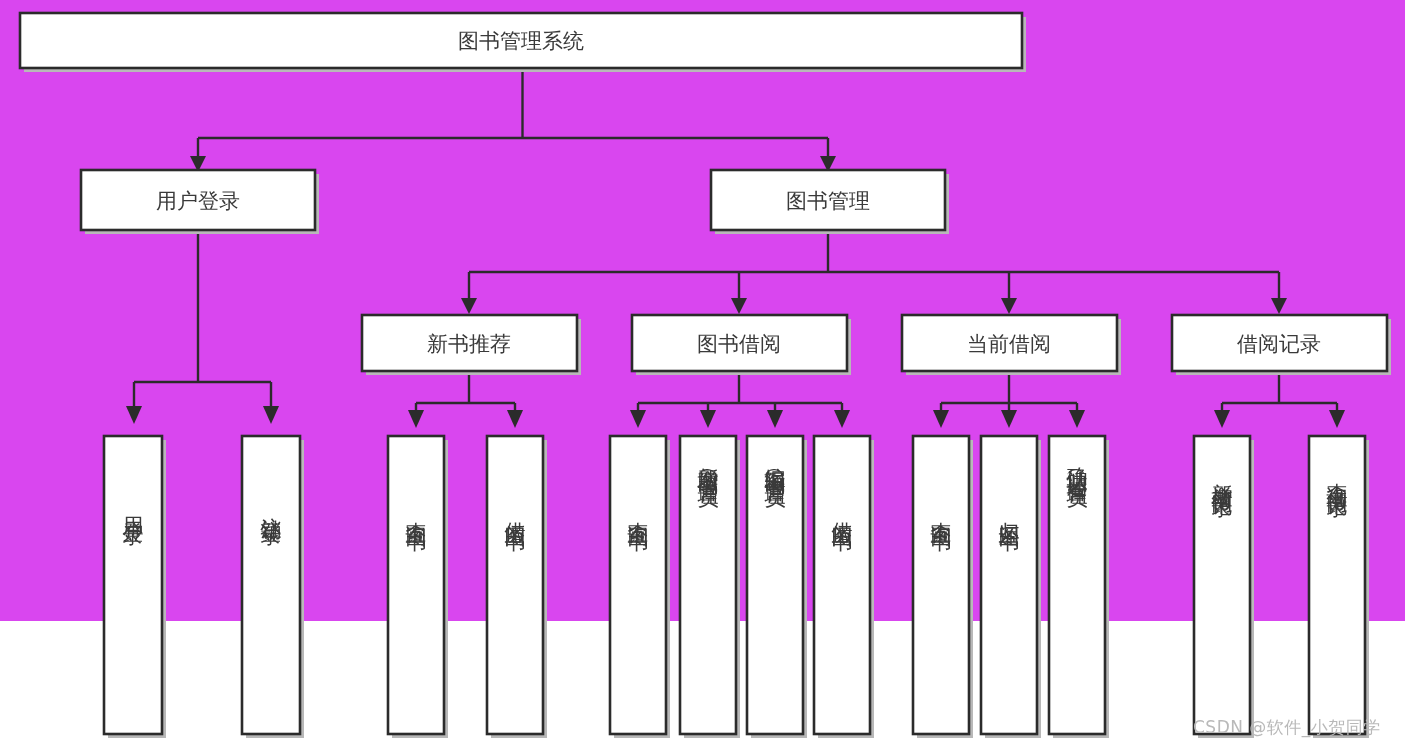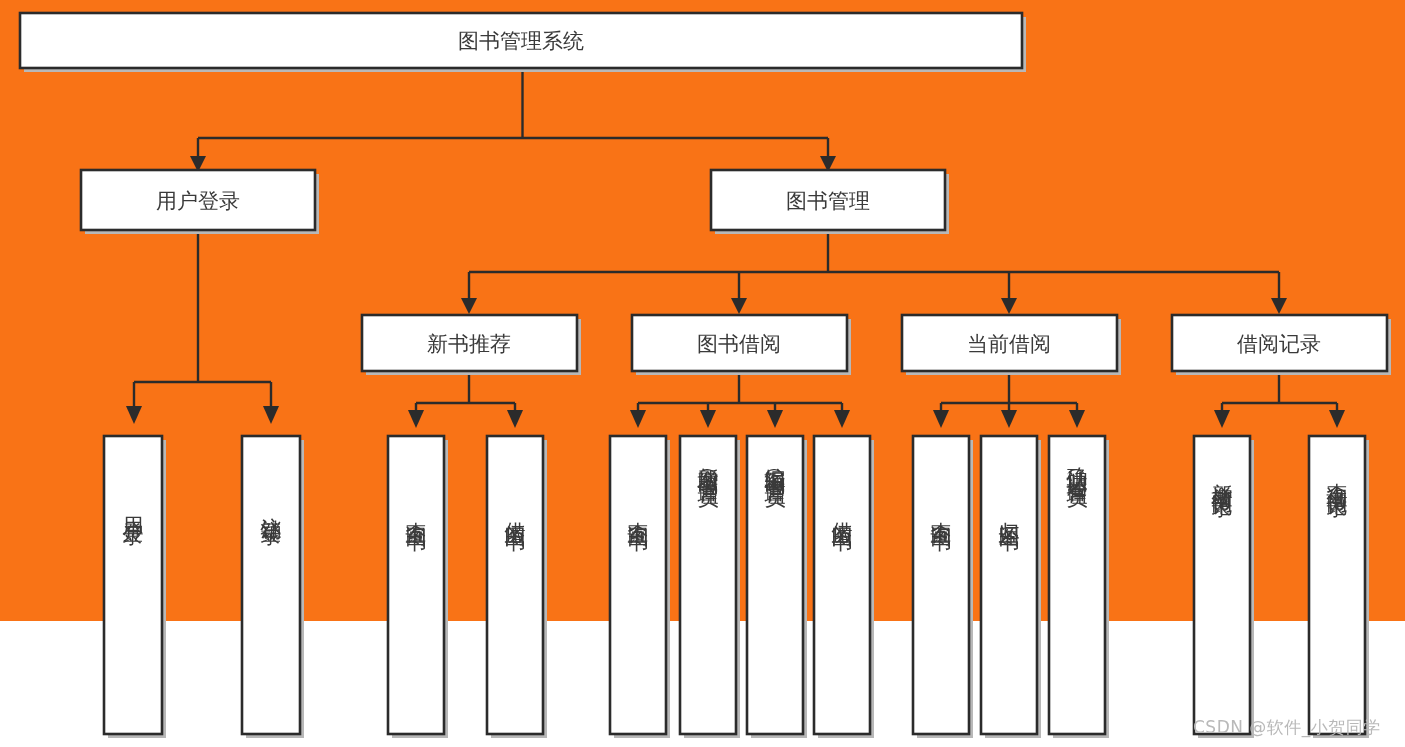--- a/index.html
+++ b/index.html
@@ -10,21 +10,21 @@
   body {
     width: 1405px;
     height: 747px;
     overflow: hidden;
     font-family: "DejaVu Sans", "Liberation Sans", sans-serif;
   }
   #diagram-root {
     position: relative;
     width: 1405px;
     height: 621px;
-    background: #f97316;
+    background: #d946ef;
   }
   svg.flow {
     position: absolute;
     left: 0;
     top: 0;
     width: 1405px;
     height: 747px;
     display: block;
   }
   .node-rect {

